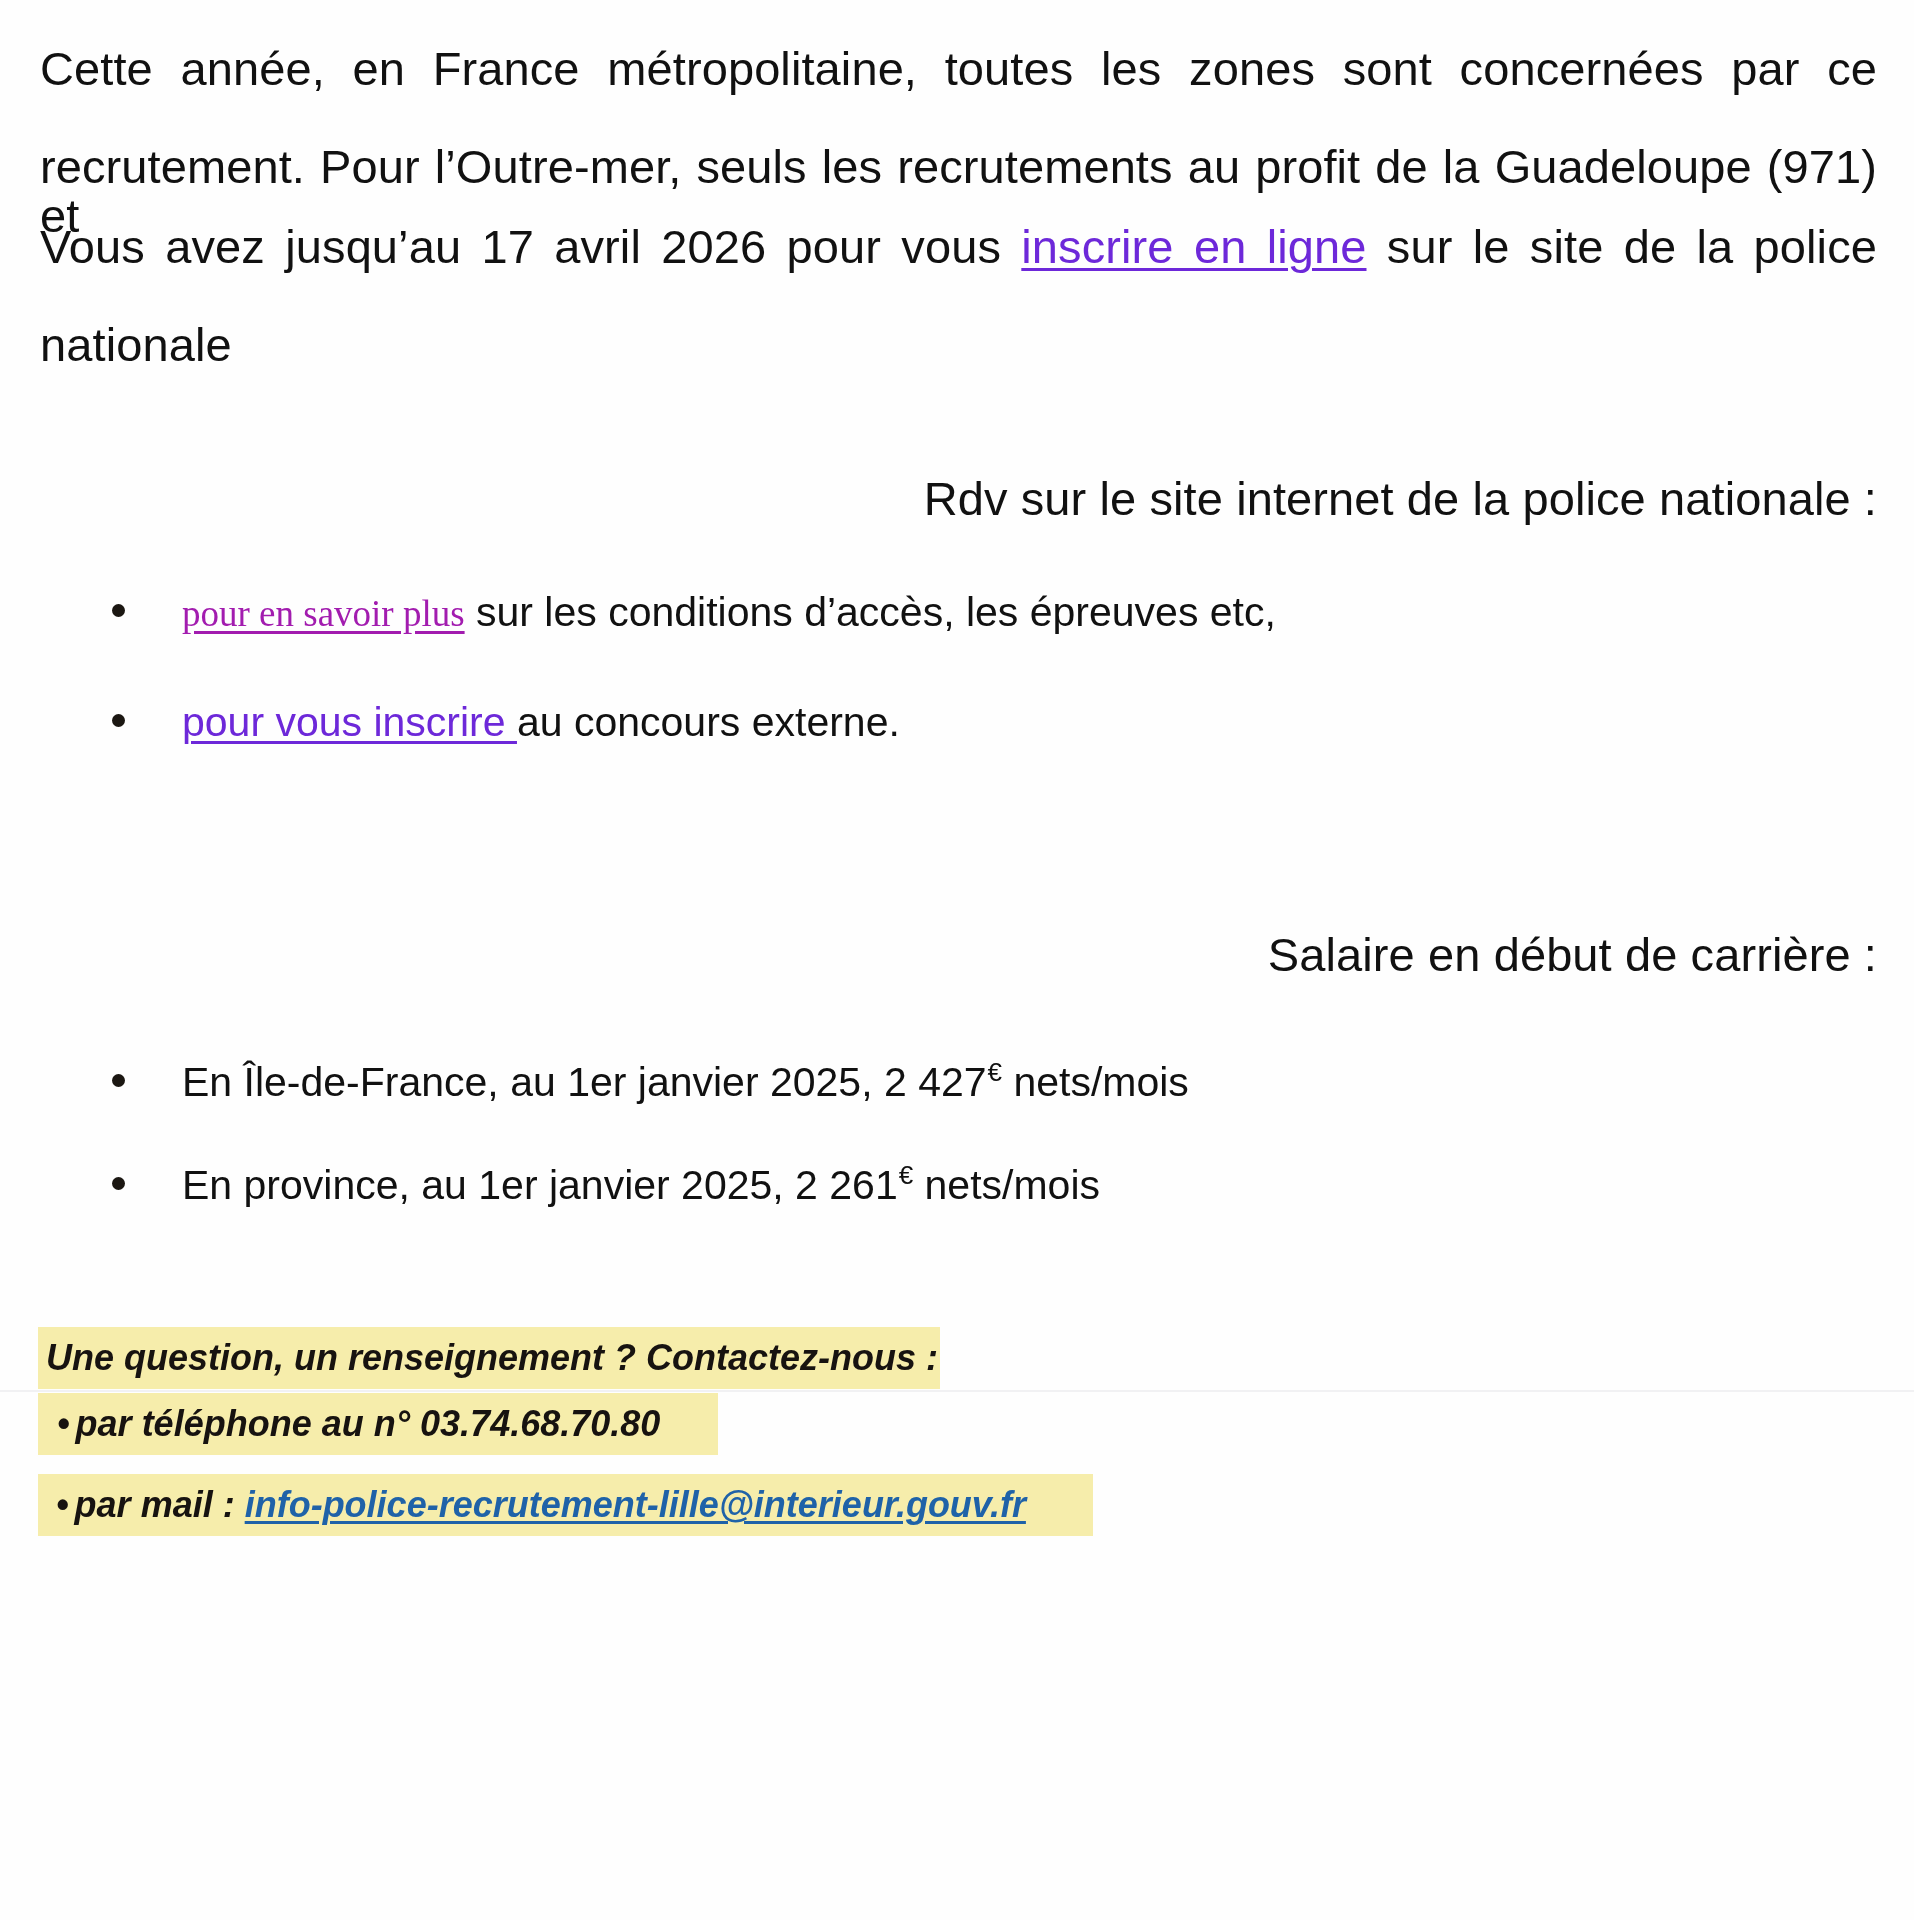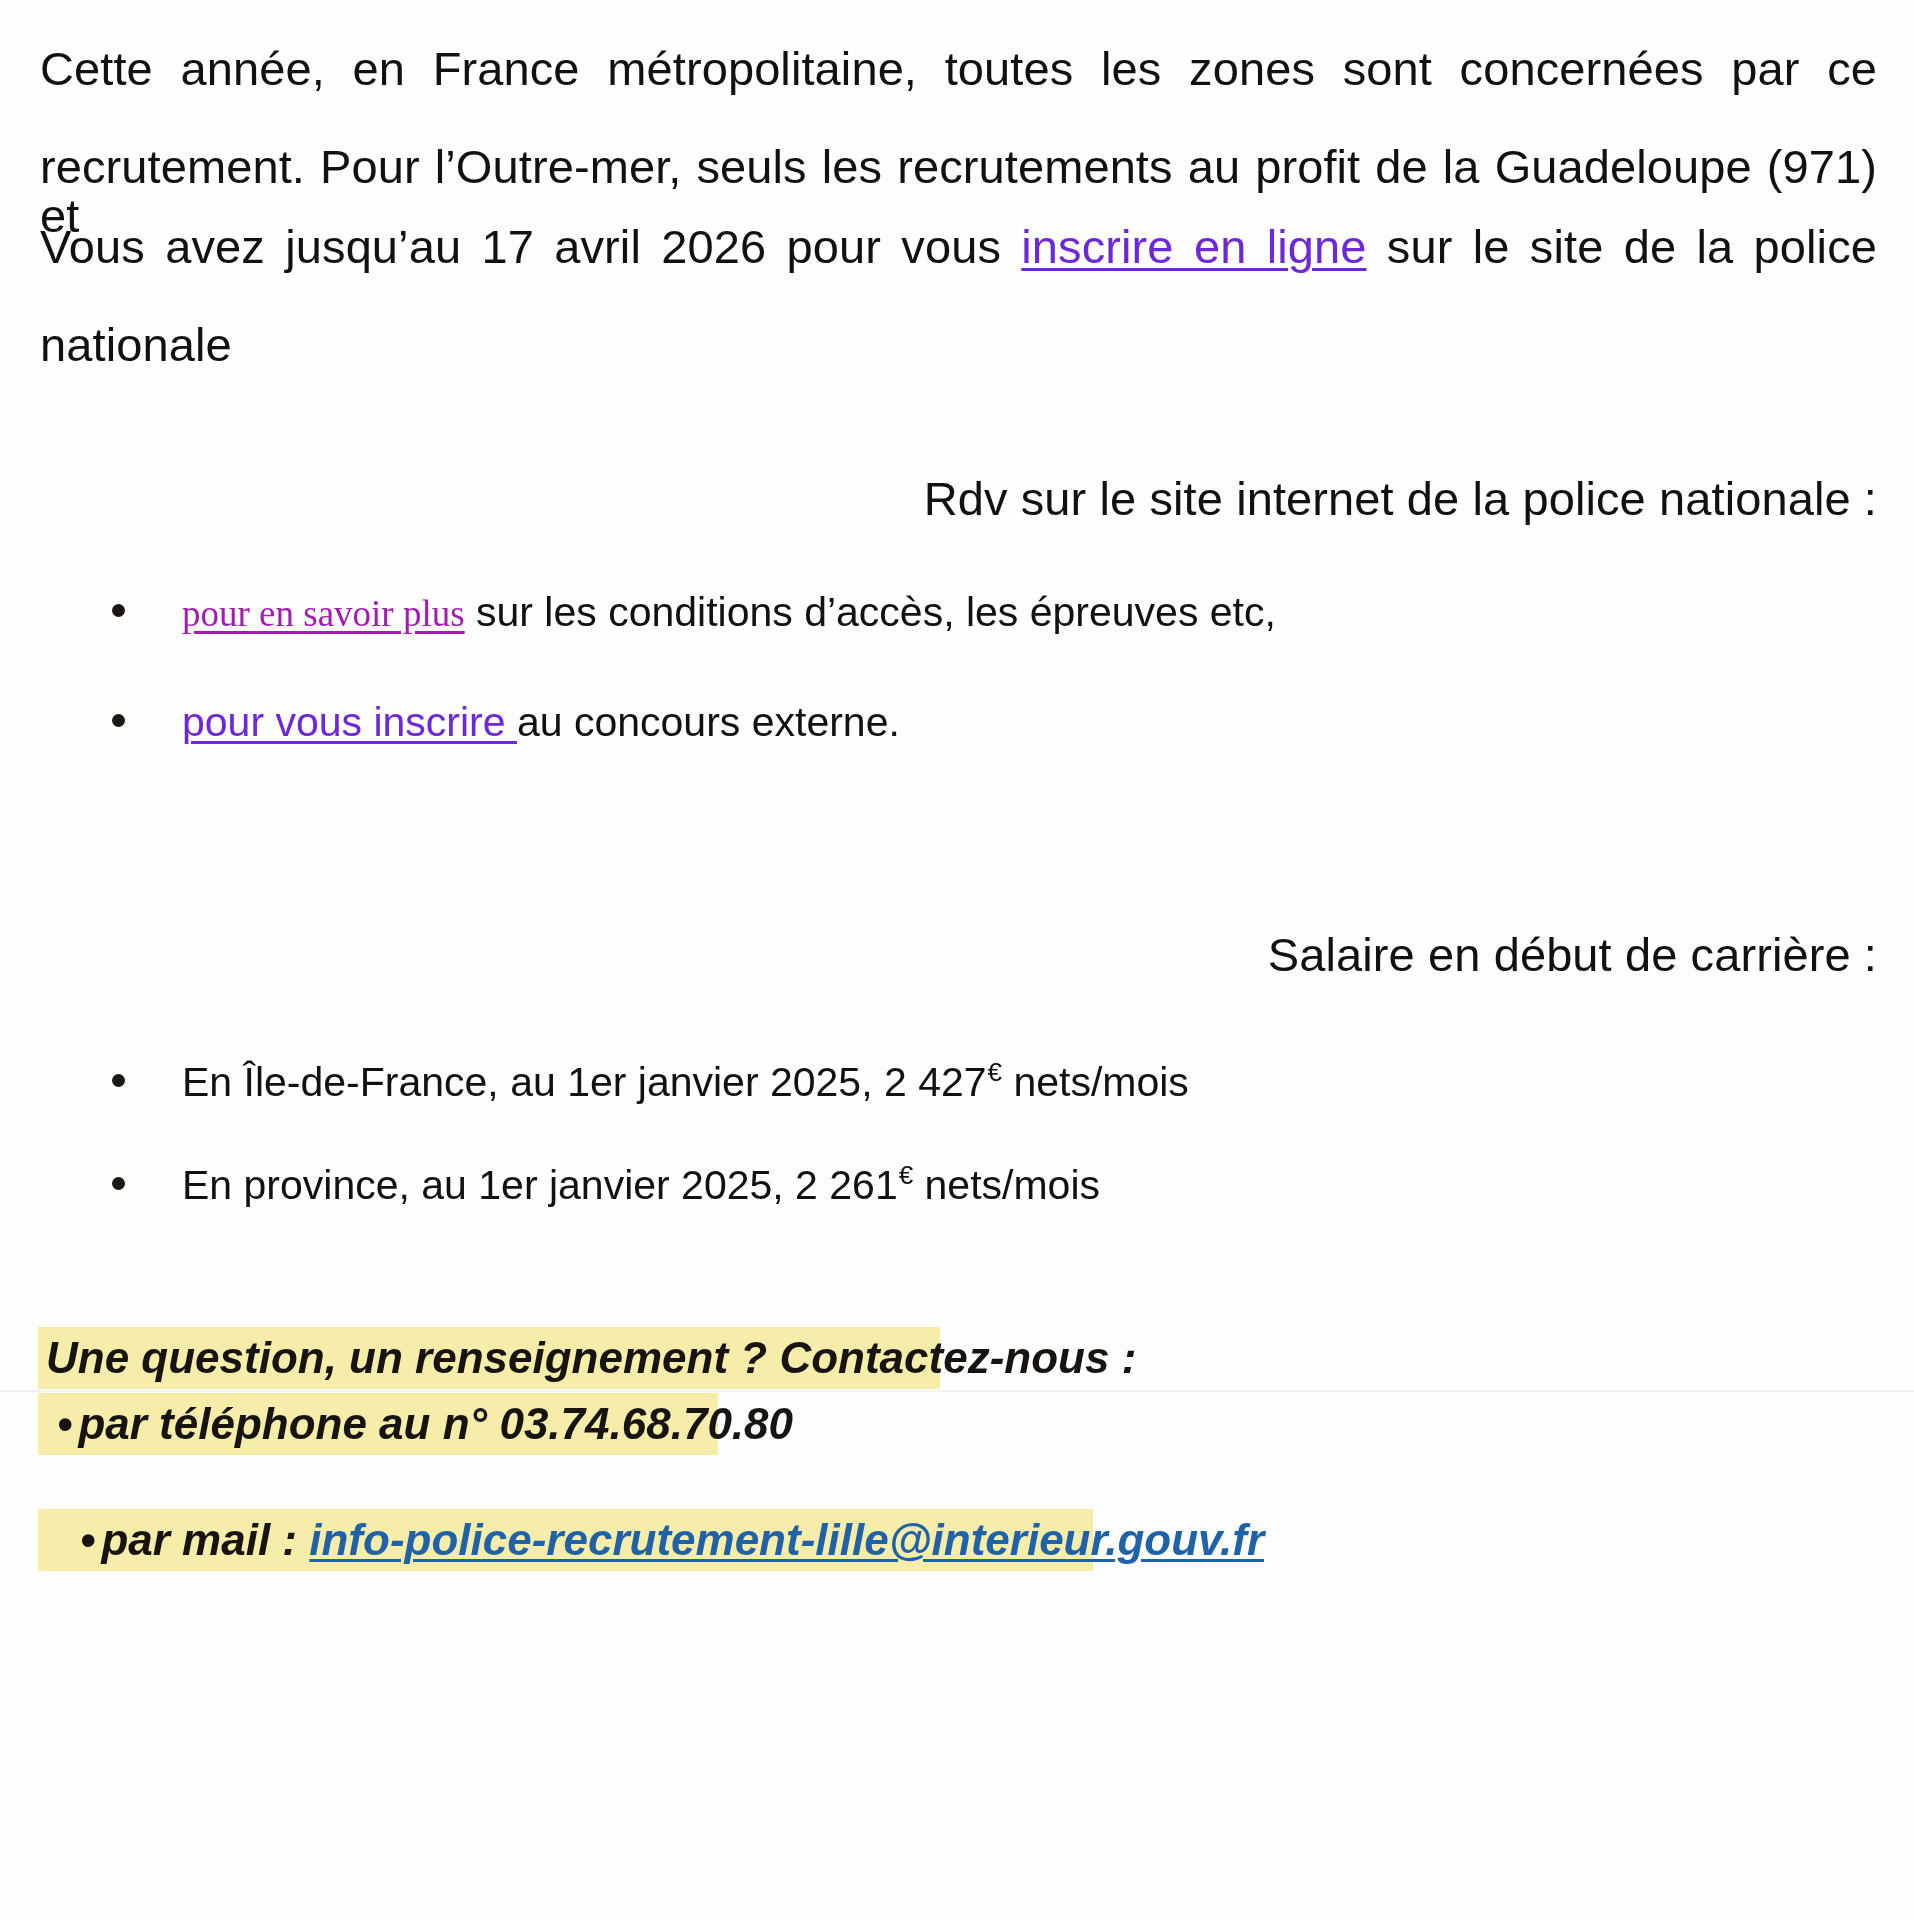--- a/index.html
+++ b/index.html
@@ -96,21 +96,21 @@
     line-height: 0;
     margin-left: 1px;
   }
 
   
   .hl-row {
     position: absolute;
     left: 38px;
     font-style: italic;
     font-weight: bold;
-    font-size: 44px;
+    font-size: 36px;
     line-height: 44px;
     color: #171310;
     white-space: nowrap;
     background: #f6edab;
     padding: 9px 10px 9px 8px;
     box-sizing: border-box;
   }
   .hl-row.mail {
     color: #171310;
   }
@@ -165,15 +165,15 @@
 
   <div class="bullet-row" style="top:1161px;">
     <span class="bullet-dot"></span>
     <span class="bullet-text"><span>En province, au 1er janvier 2025, 2 261</span><sup class="eur">€</sup><span> nets/mois</span></span>
   </div>
 
   <div class="hl-row" style="top:1327px; width:902px;">Une question, un renseignement ? Contactez-nous :</div>
 
   <div class="hl-row" style="top:1393px; width:680px; padding-left:19px;"><span class="dotmark">•</span><span>par téléphone au n° </span><span>03.74.68.70.80</span></div>
 
-  <div class="hl-row mail" style="top:1509px; width:1055px; padding-left:42px;"><span class="dotmark">•</span><span>par mail : </span><a class="mail-link">info-police-recrutement-lille@interieur.gouv.fr</a></div>
+  <div class="hl-row mail" style="top:1474px; width:1055px; padding-left:18px;"><span class="dotmark">•</span><span>par mail : </span><a class="mail-link">info-police-recrutement-lille@interieur.gouv.fr</a></div>
 
 </div>
 
 </body></html>

